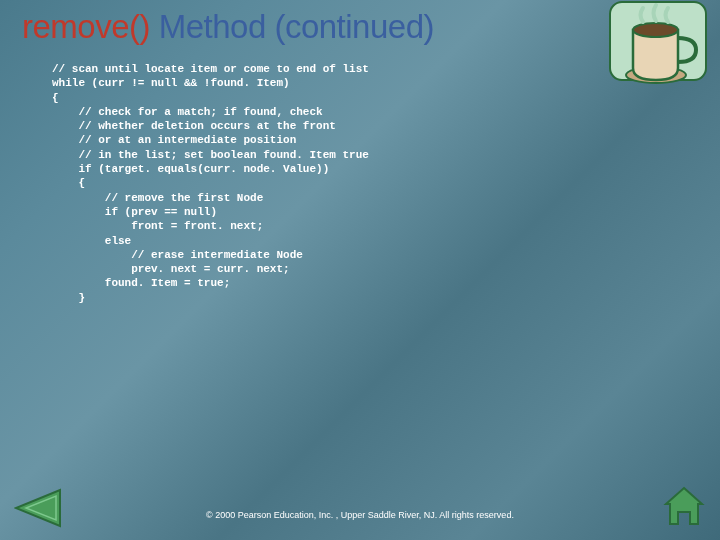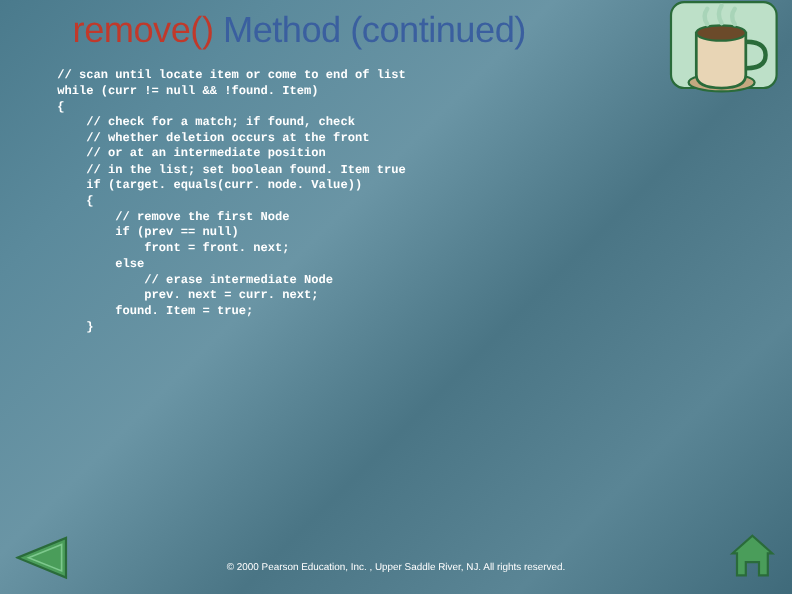--- a/index.html
+++ b/index.html
@@ -13,21 +13,20 @@
   }
   .title {
     position: absolute;
     top: 8px;
     left: 22px;
     font-family: Verdana, sans-serif;
     font-size: 33px;
     font-weight: 400;
     color: #c0392b;
     letter-spacing: -0.5px;
-    margin-left: 44px;
   }
   .title .t2 {
     color: #3a5f9f;
   }
   .cup {
     position: absolute;
     top: 0px;
     right: 12px;
     width: 100px;
     height: 95px;

